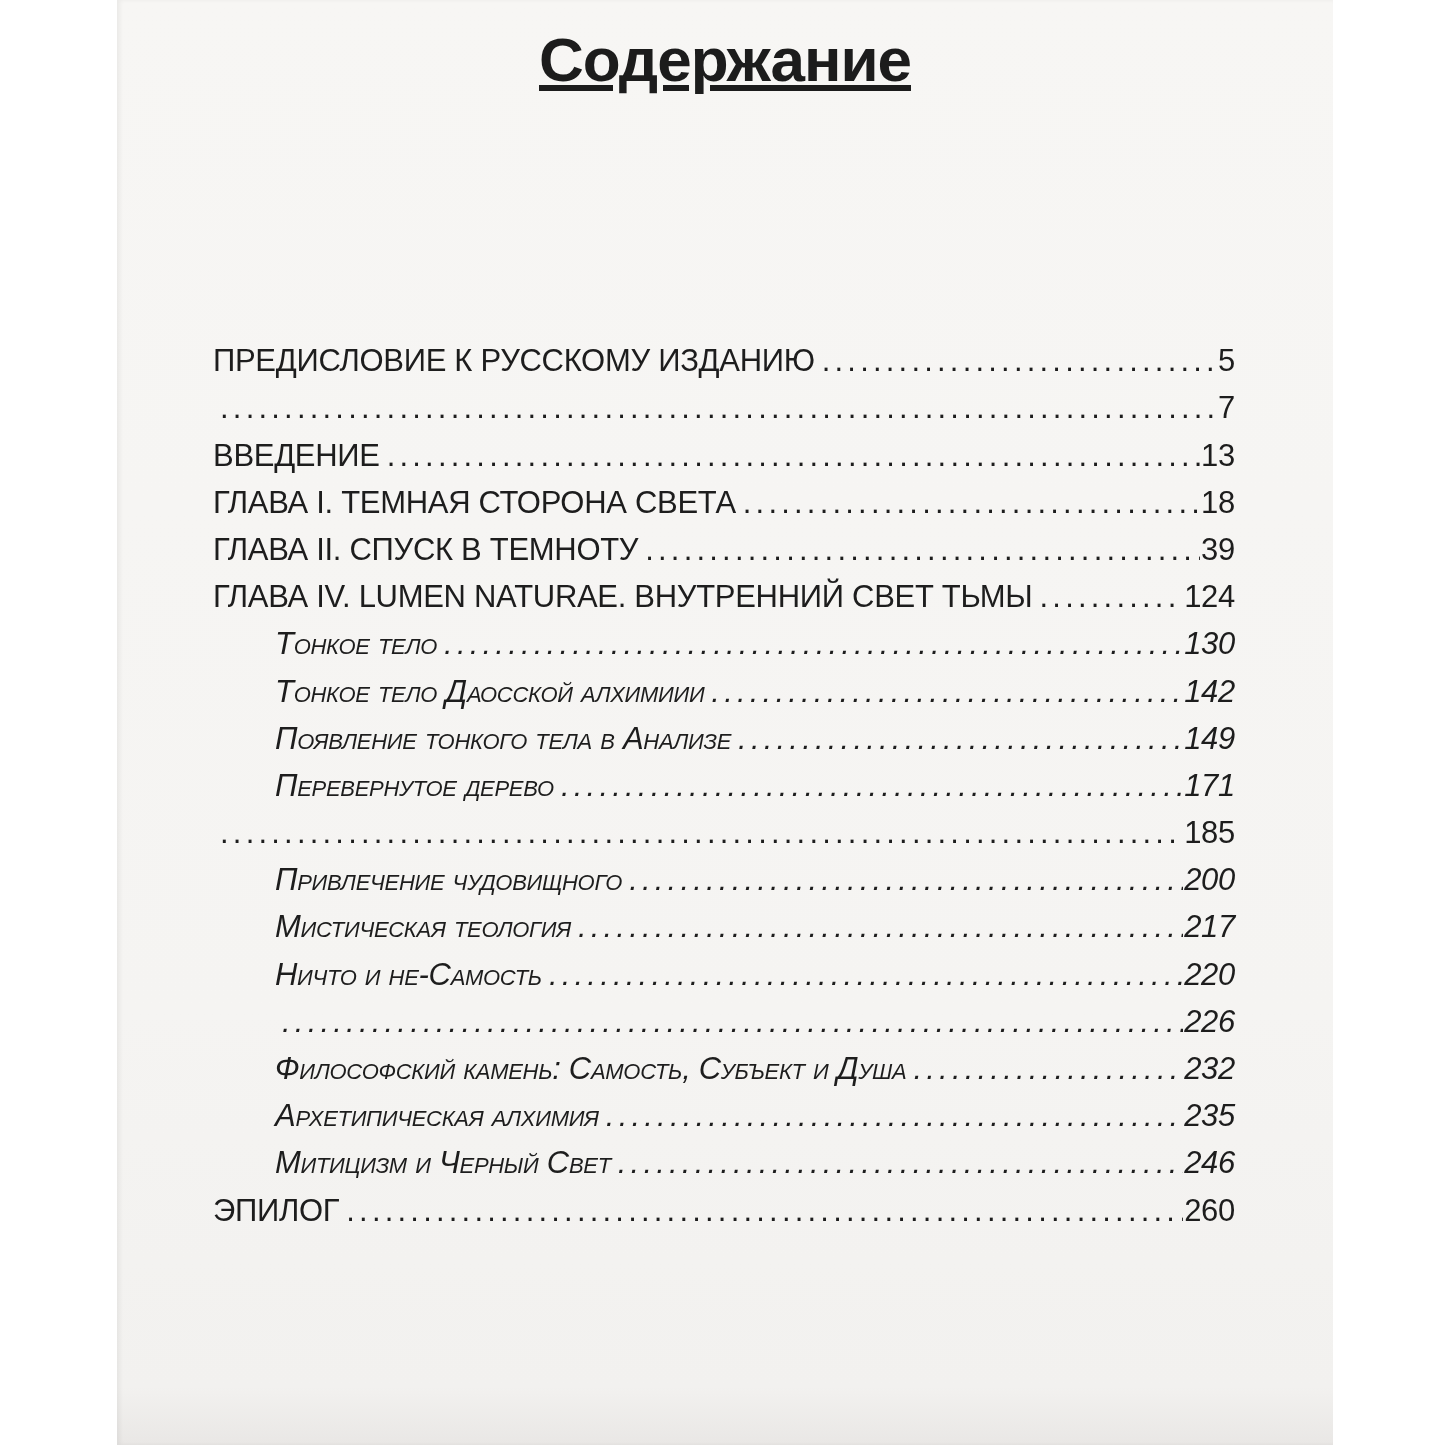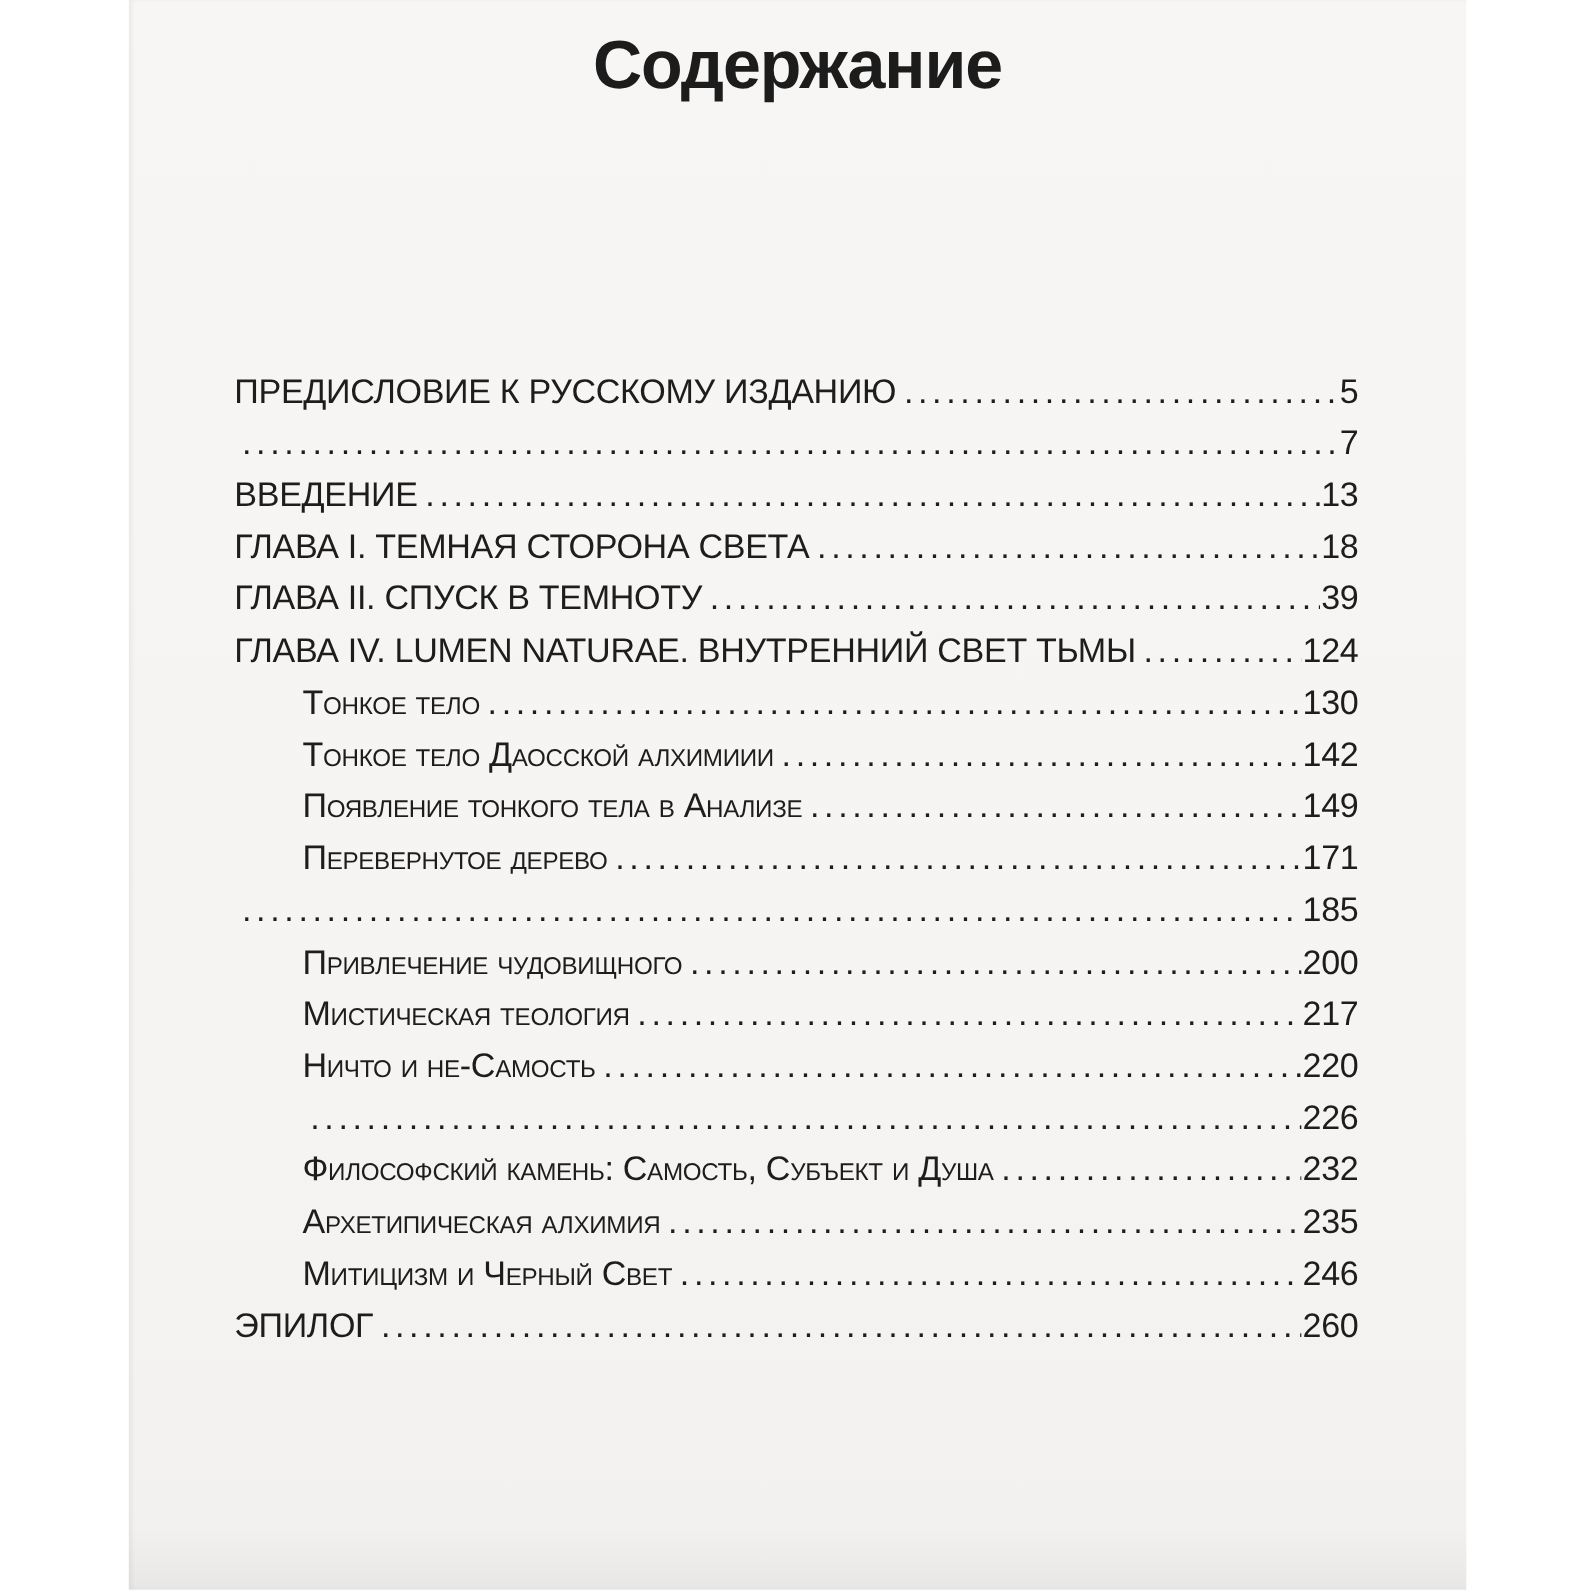--- a/index.html
+++ b/index.html
@@ -26,40 +26,41 @@
   .page-title {
     position: absolute;
     top: 24px;
     left: 0;
     width: 100%;
     text-align: center;
     font-size: 62px;
     font-weight: 700;
     letter-spacing: -1px;
     color: #1c1c1c;
+    text-decoration: underline;
   }
 
   .toc {
     position: absolute;
     left: 96px;          
     top: 332px;
     width: 1022px;       
     color: #1d1d1d;
   }
 
   .toc-row {
     display: flex;
-    align-items: center;
+    align-items: flex-end;
     height: 47.2px;
     font-size: 31px;
     letter-spacing: -0.3px;
     white-space: nowrap;
   }
 
-  .toc-row.indent { padding-left: 62px; }
+  .toc-row.indent { padding-left: 62px; font-style: italic; }
 
   .toc-row.smallcaps .label { font-variant: small-caps; }
 
   .toc-row .label { flex: 0 0 auto; }
 
   .toc-row .dots {
     flex: 1 1 auto;
     overflow: hidden;
     white-space: nowrap;
     margin-left: 7px;

